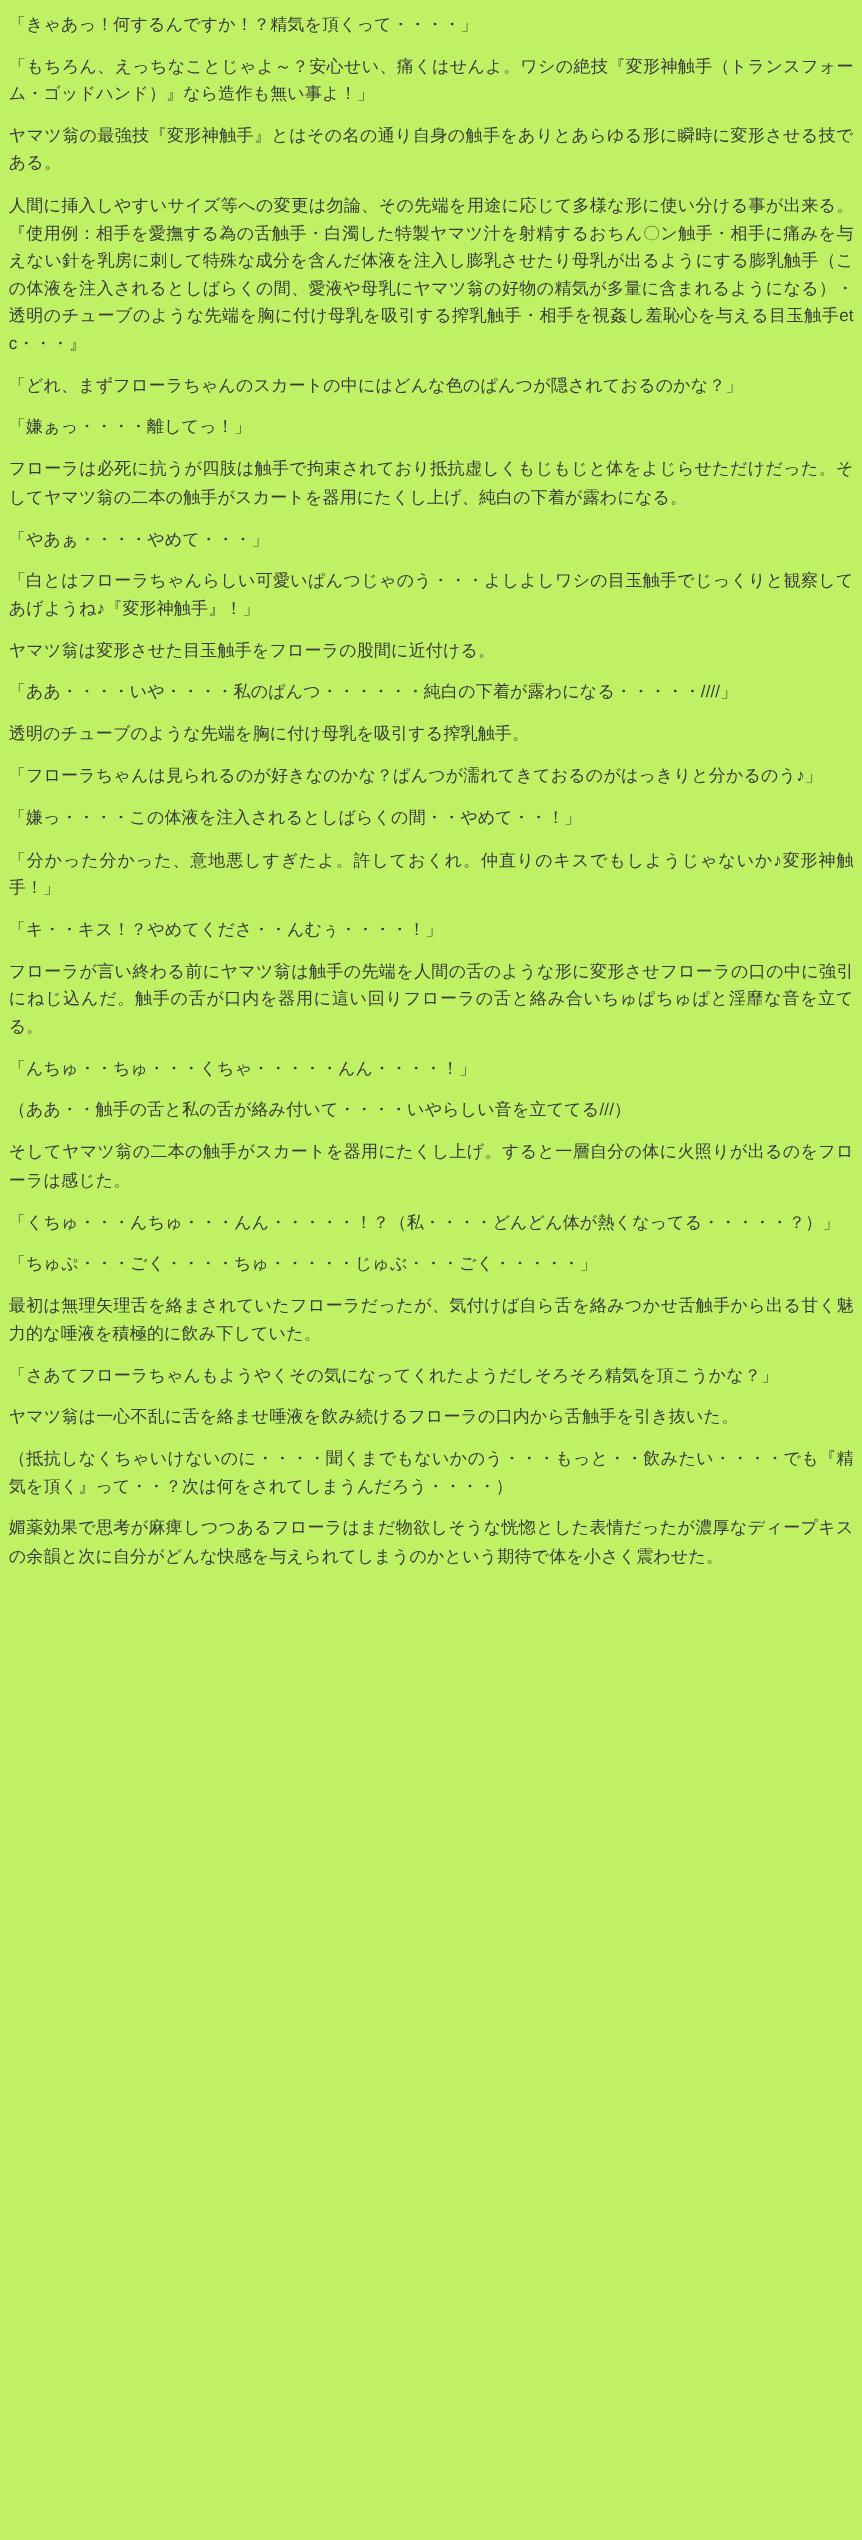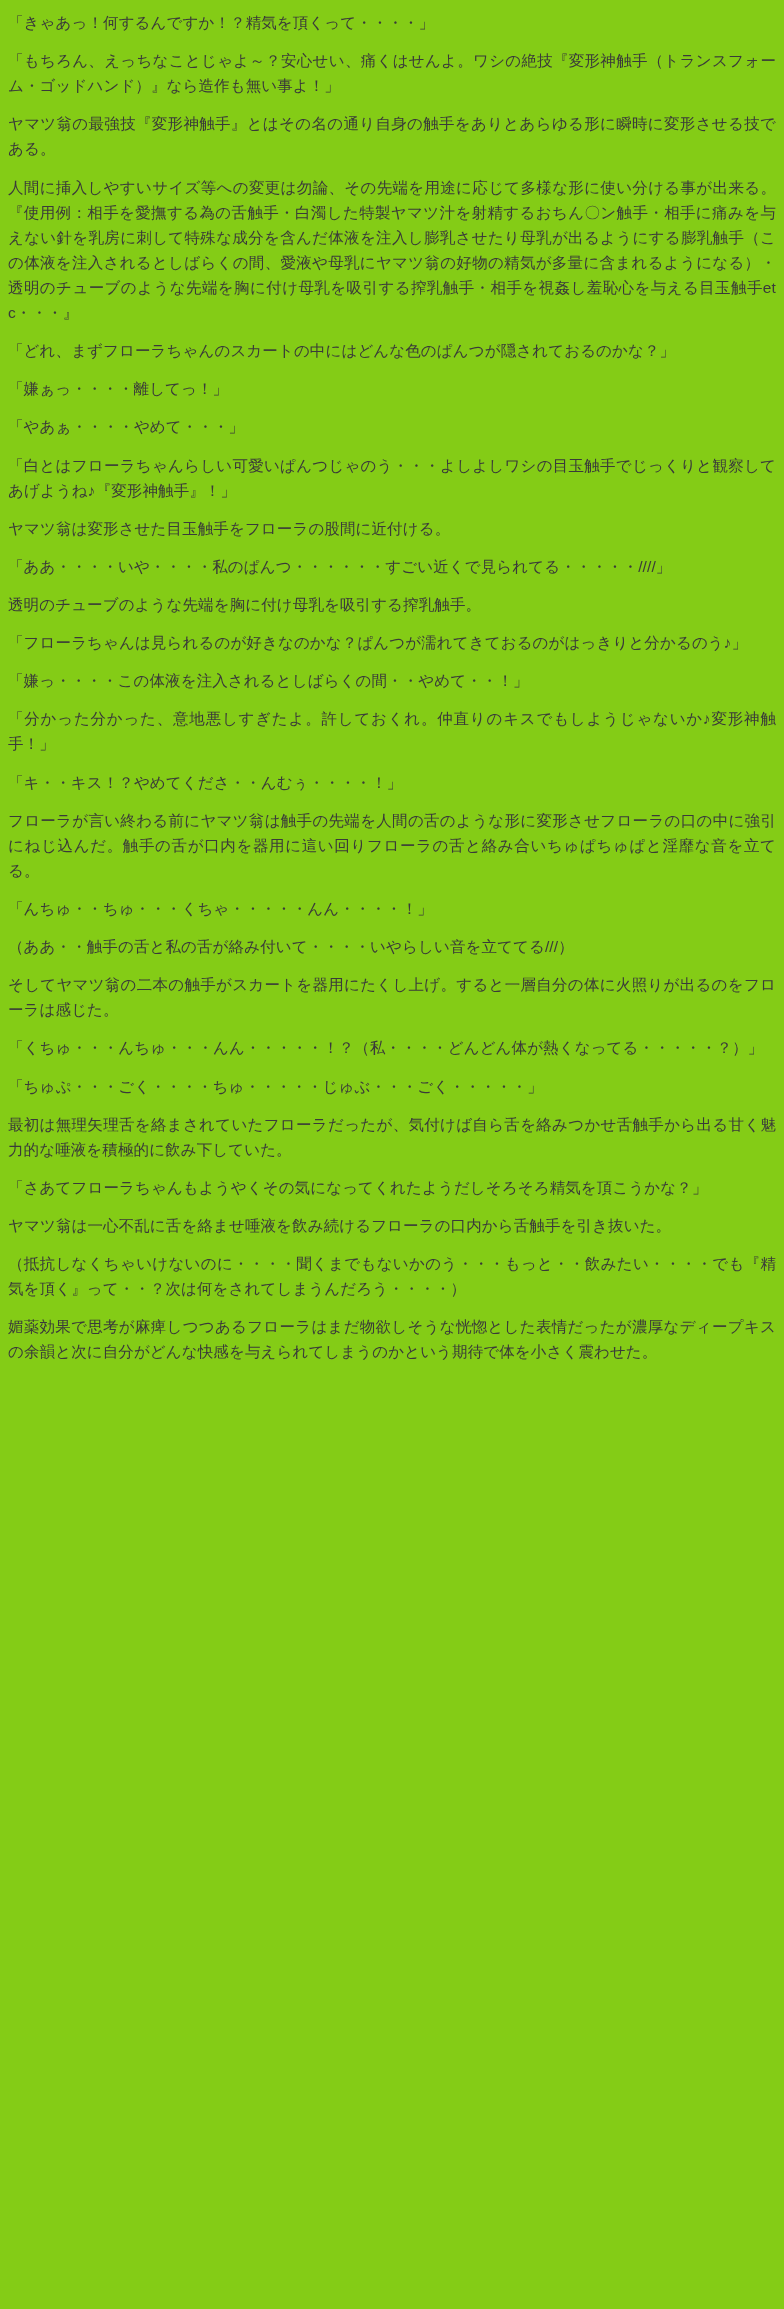--- a/index.html
+++ b/index.html
@@ -10,21 +10,21 @@
   body {
     font-family: "Liberation Sans", "DejaVu Sans", sans-serif;
     color: #3a3a3a;
     width: 784px;
   }
   #page {
     width: 784px;
     min-height: 2309px;
     box-sizing: border-box;
     padding: 10px 8px 16px 8px;
-    background: #84cc16;
+    background: #bef264;
   }
   p.para {
     margin: 0 0 13px 0;
     font-size: 15.5px;
     line-height: 1.62;
     letter-spacing: 0.1px;
     text-align: justify;
     text-justify: inter-character;
     color: #3a3a3a;
     word-break: break-all;
@@ -37,24 +37,25 @@
 <body>
 
 <div id="page">
   <div id="body-text">
       <p class="para">「きゃあっ！何するんですか！？精気を頂くって・・・・」</p>
       <p class="para">「もちろん、えっちなことじゃよ～？安心せい、痛くはせんよ。ワシの絶技『変形神触手（トランスフォーム・ゴッドハンド）』なら造作も無い事よ！」</p>
       <p class="para">ヤマツ翁の最強技『変形神触手』とはその名の通り自身の触手をありとあらゆる形に瞬時に変形させる技である。</p>
       <p class="para">人間に挿入しやすいサイズ等への変更は勿論、その先端を用途に応じて多様な形に使い分ける事が出来る。『使用例：相手を愛撫する為の舌触手・白濁した特製ヤマツ汁を射精するおちん〇ン触手・相手に痛みを与えない針を乳房に刺して特殊な成分を含んだ体液を注入し膨乳させたり母乳が出るようにする膨乳触手（この体液を注入されるとしばらくの間、愛液や母乳にヤマツ翁の好物の精気が多量に含まれるようになる）・透明のチューブのような先端を胸に付け母乳を吸引する搾乳触手・相手を視姦し羞恥心を与える目玉触手etc・・・』</p>
       <p class="para">「どれ、まずフローラちゃんのスカートの中にはどんな色のぱんつが隠されておるのかな？」</p>
       <p class="para">「嫌ぁっ・・・・離してっ！」</p>
+      <p class="para">フローラは必死に抗うが四肢は触手で拘束されており抵抗虚しくもじもじと体をよじらせただけだった。そしてヤマツ翁の二本の触手がスカートを器用にたくし上げ、純白の下着が露わになる。</p>
       <p class="para">「やあぁ・・・・やめて・・・」</p>
       <p class="para">「白とはフローラちゃんらしい可愛いぱんつじゃのう・・・よしよしワシの目玉触手でじっくりと観察してあげようね♪『変形神触手』！」</p>
       <p class="para">ヤマツ翁は変形させた目玉触手をフローラの股間に近付ける。</p>
-      <p class="para">「ああ・・・・いや・・・・私のぱんつ・・・・・・すごい近くで見られてる・・・・・////」</p>
+      <p class="para">「ああ・・・・いや・・・・私のぱんつ・・・・・・純白の下着が露わになる・・・・・////」</p>
       <p class="para">透明のチューブのような先端を胸に付け母乳を吸引する搾乳触手。</p>
       <p class="para">「フローラちゃんは見られるのが好きなのかな？ぱんつが濡れてきておるのがはっきりと分かるのう♪」</p>
       <p class="para">「嫌っ・・・・この体液を注入されるとしばらくの間・・やめて・・！」</p>
       <p class="para">「分かった分かった、意地悪しすぎたよ。許しておくれ。仲直りのキスでもしようじゃないか♪変形神触手！」</p>
       <p class="para">「キ・・キス！？やめてくださ・・んむぅ・・・・！」</p>
       <p class="para">フローラが言い終わる前にヤマツ翁は触手の先端を人間の舌のような形に変形させフローラの口の中に強引にねじ込んだ。触手の舌が口内を器用に這い回りフローラの舌と絡み合いちゅぱちゅぱと淫靡な音を立てる。</p>
       <p class="para">「んちゅ・・ちゅ・・・くちゃ・・・・・んん・・・・！」</p>
       <p class="para">（ああ・・触手の舌と私の舌が絡み付いて・・・・いやらしい音を立ててる///）</p>
       <p class="para">そしてヤマツ翁の二本の触手がスカートを器用にたくし上げ。すると一層自分の体に火照りが出るのをフローラは感じた。</p>
       <p class="para">「くちゅ・・・んちゅ・・・んん・・・・・！？（私・・・・どんどん体が熱くなってる・・・・・？）」</p>

